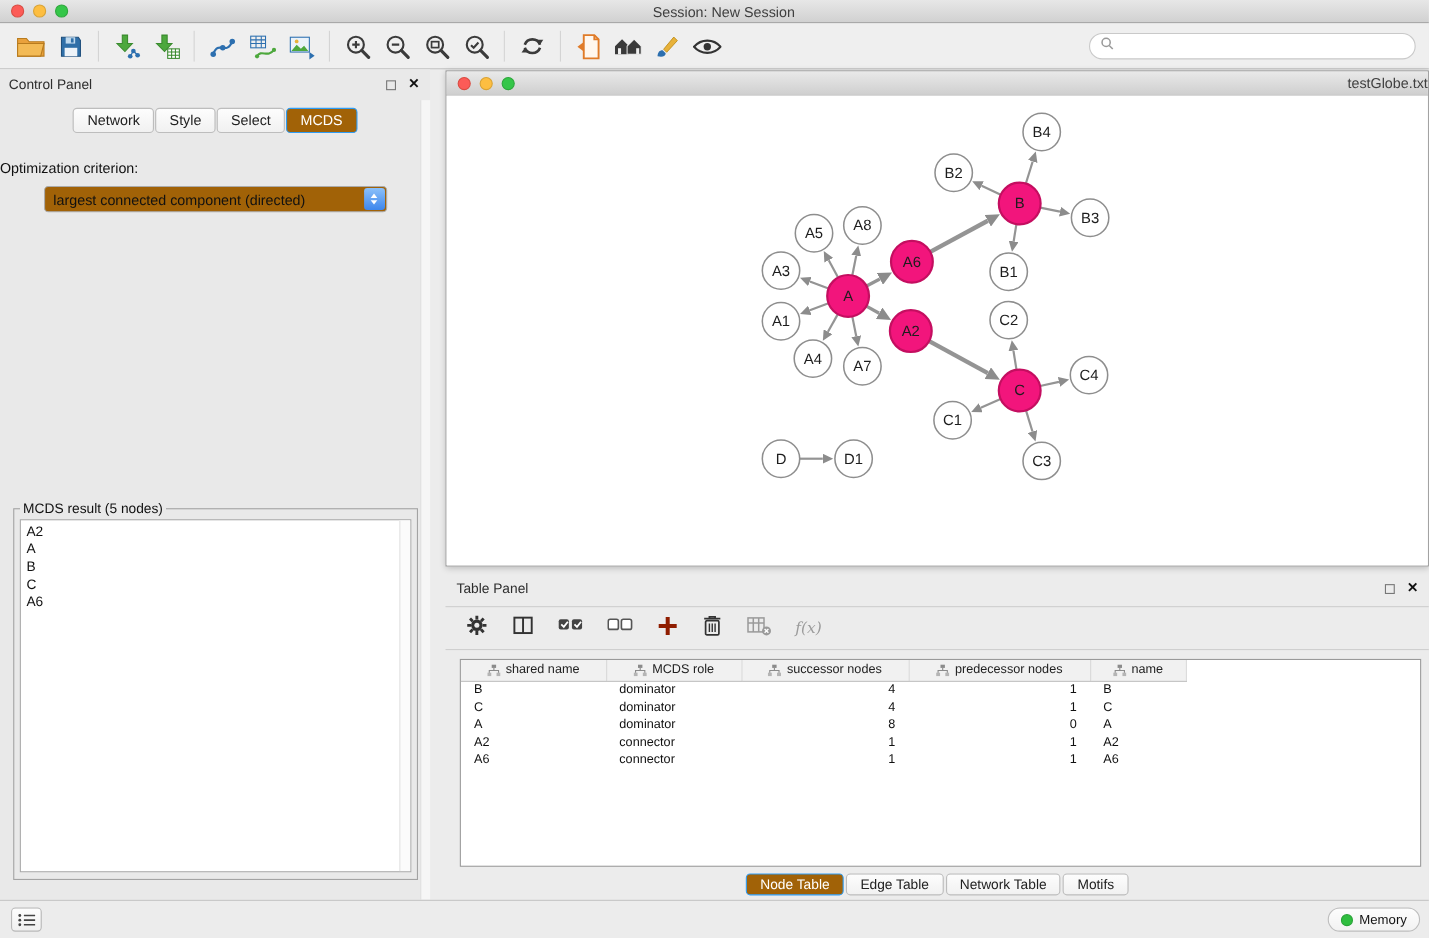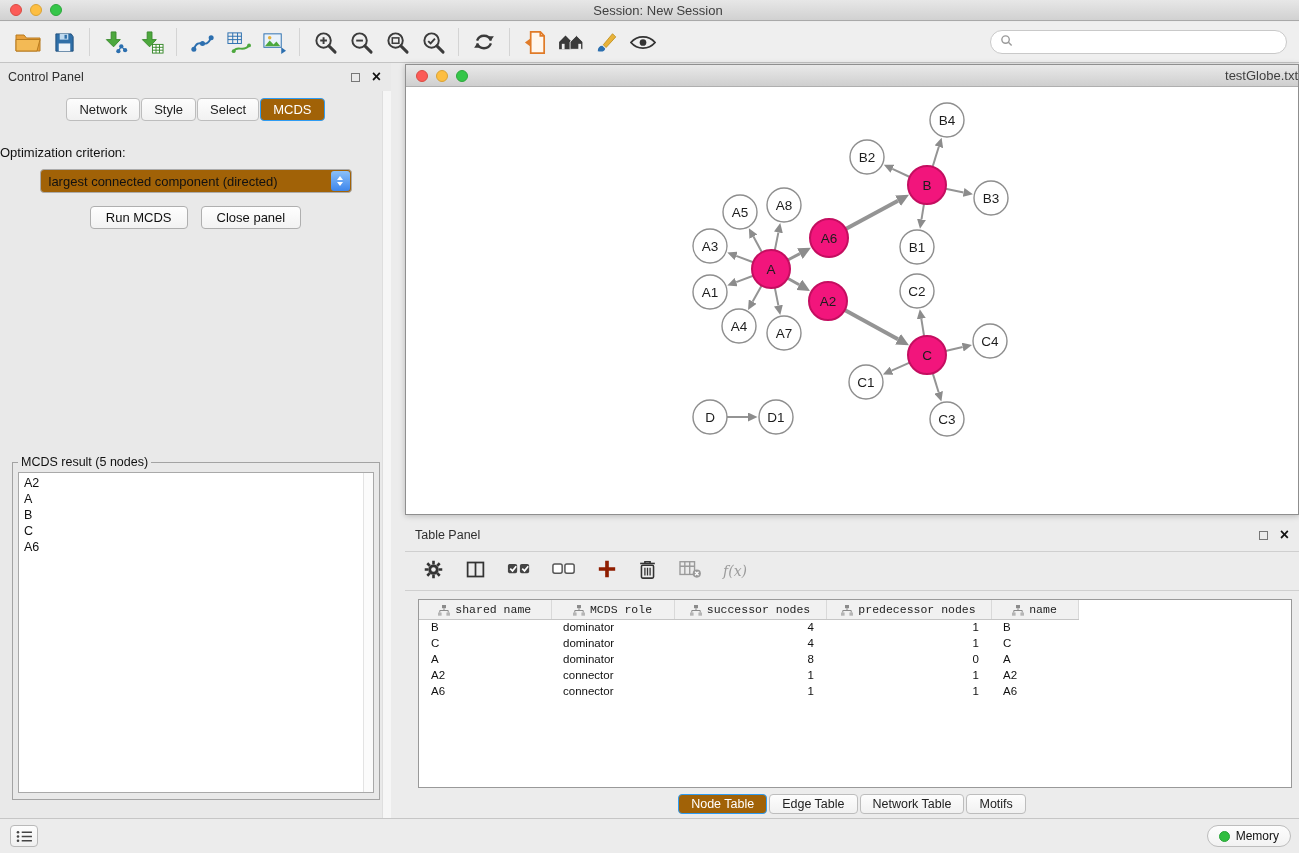--- a/index.html
+++ b/index.html
@@ -59,21 +59,21 @@
 
 
 .table-panel{position:absolute;left:0;top:457px;width:894px;height:298px;}
 .tp-head{display:flex;align-items:center;padding:7px 10px 0 10px;font-size:12.5px;color:#2E2E2E;}
 .tp-head .sp{flex:1;}
 .tp-toolbar{position:absolute;left:0;right:0;top:31px;height:40px;border-top:1px solid #CFCFCF;border-bottom:1px solid #CFCFCF;display:flex;align-items:center;padding-left:18px;gap:21px;}
 .fx{font-family:"DejaVu Serif",serif;font-style:italic;font-size:14px;color:#9B9B9B;}
 .table-wrap{position:absolute;left:13px;right:7px;top:79px;height:189px;background:#fff;border:1px solid #999;overflow:hidden;}
 table{border-collapse:collapse;table-layout:fixed;}
 th{height:19px;background:#F1F1F1;border-right:1px solid #D9D9D9;border-bottom:1px solid #C6C6C6;font-weight:normal;font-size:11.5px;color:#222;}
-.th-inner{display:flex;align-items:flex-end;justify-content:center;gap:5px;font-family:Liberation Mono, monospace;}
+.th-inner{display:flex;align-items:center;justify-content:center;gap:5px;}
 td{font-size:11.5px;color:#111;height:16px;padding:0 12px;white-space:nowrap;}
 .tp-tabs{position:absolute;left:0;right:0;top:274px;display:flex;justify-content:center;gap:2px;}
 .tp-tabs .seg-tab{font-size:12.5px;padding:2px 12px;}
 
 
 .statusbar{position:absolute;left:0;bottom:0;width:1299px;height:35px;background:#ECECEC;border-top:1px solid #C6C6C6;}
 .list-btn{position:absolute;left:10px;top:6px;width:28px;height:22px;background:linear-gradient(#FDFDFD,#F0F0F0);border:1px solid #B9B9B9;border-radius:4px;display:flex;align-items:center;justify-content:center;}
 .memory-btn{position:absolute;right:8px;top:6px;height:22px;background:linear-gradient(#FDFDFD,#F2F2F2);border:1px solid #BDBDBD;border-radius:11px;display:flex;align-items:center;gap:6px;padding:0 11px;font-size:12px;color:#111;}
 .mem-dot{width:11px;height:11px;border-radius:50%;background:#2FBE3F;border:1px solid #28A337;}
 </style>
@@ -241,24 +241,20 @@
         <div class="seg-tab">Select</div>
         <div class="seg-tab active">MCDS</div>
       </div>
     <div class="opt-label">Optimization criterion:</div>
     <div class="combo">
       <span class="combo-text">largest connected component (directed)</span>
       <span class="combo-btn">
           <span class="arr-up"></span>
           <span class="arr-dn"></span>
         </span>
-    </div>
-    <div class="cp-buttons">
-      <button class="btn">Run MCDS</button>
-      <button class="btn">Close panel</button>
     </div>
     <fieldset class="result">
       <legend>MCDS result (5 nodes)</legend>
       <div class="result-inner" id="result-list">
           <div class="result-item">A2</div>
           <div class="result-item">A</div>
           <div class="result-item">B</div>
           <div class="result-item">C</div>
           <div class="result-item">A6</div>
         </div>

